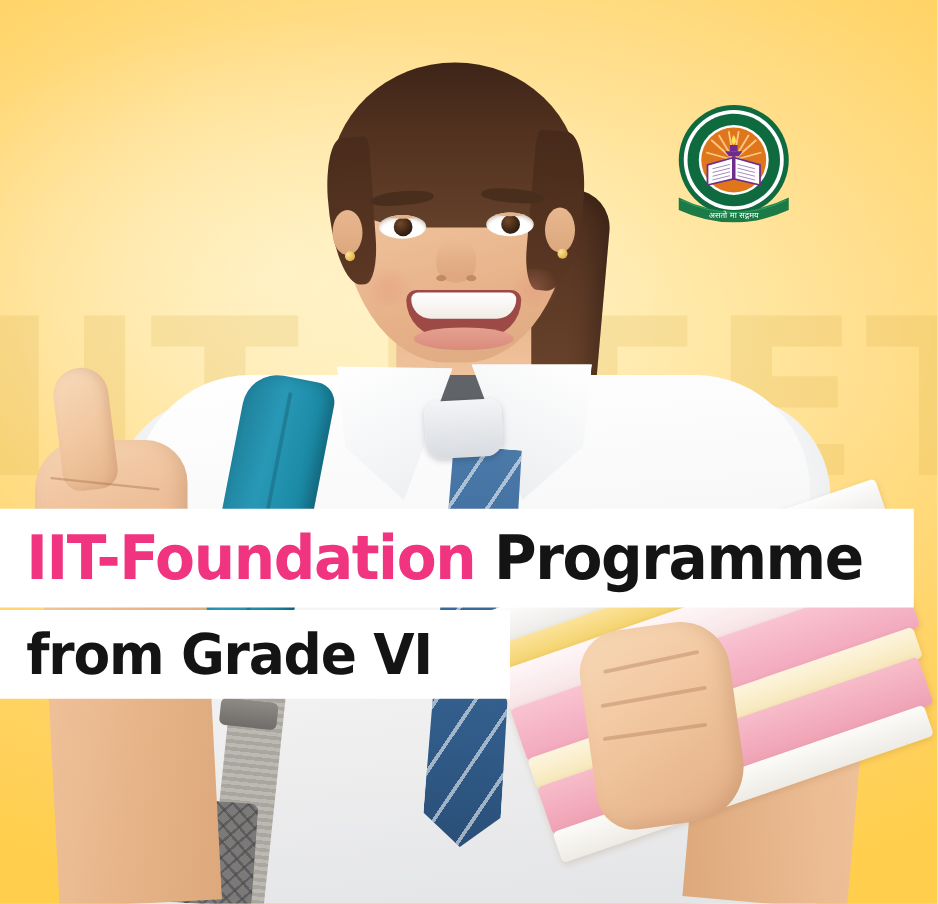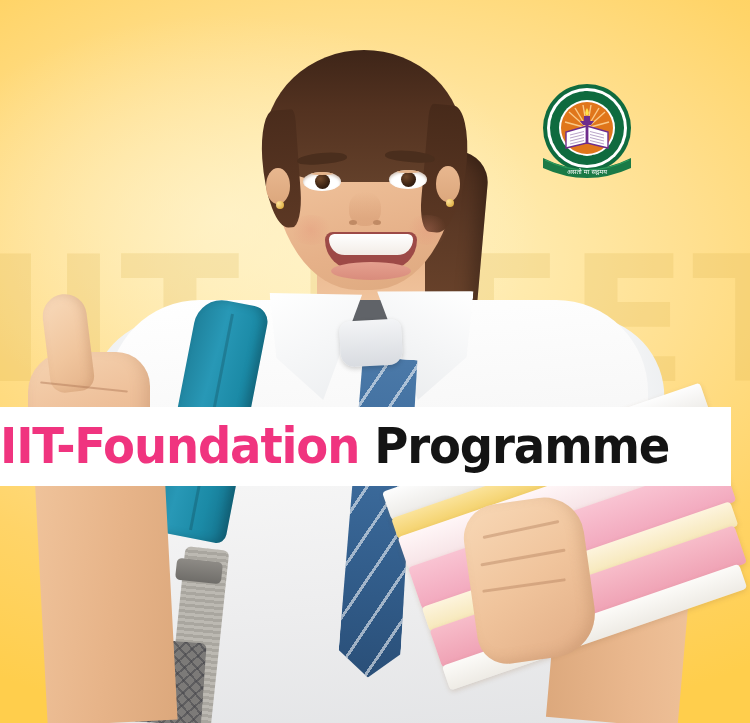--- a/index.html
+++ b/index.html
@@ -301,21 +301,21 @@
   }
   .logo svg{display:block;width:96px;height:96px;}
 
   
   .band{
     position:absolute;
     background:#ffffff;
     display:flex;align-items:center;
     box-sizing:border-box;
   }
-  .band1{left:0;top:407px;width:731px;height:79px;}
+  .band1{left:0;top:407px;width:731px;height:79px;padding-left:21px;}
   .band2{left:0;top:488px;width:408px;height:71px;padding-left:21px;}
 
   .headline{
     font-family:"DejaVu Sans",sans-serif;
     font-weight:700;
     font-size:49px;
     line-height:1;
     letter-spacing:-1.2px;
     color:#141414;
     white-space:nowrap;
@@ -467,14 +467,17 @@
       <text x="48" y="92" text-anchor="middle" font-family="'DejaVu Sans',sans-serif" font-size="6.5" fill="#FFFFFF">असतो मा सद्गमय</text>
     </svg>
   </div>
 
   <div class="band band1">
     <div class="headline">
       <span class="hl-pink">IIT-Foundation</span><span> Programme</span>
     </div>
   </div>
 
+  <div class="band band2">
+    <div class="headline2">from Grade VI</div>
+  </div>
 
 </div>
 
 </body></html>

